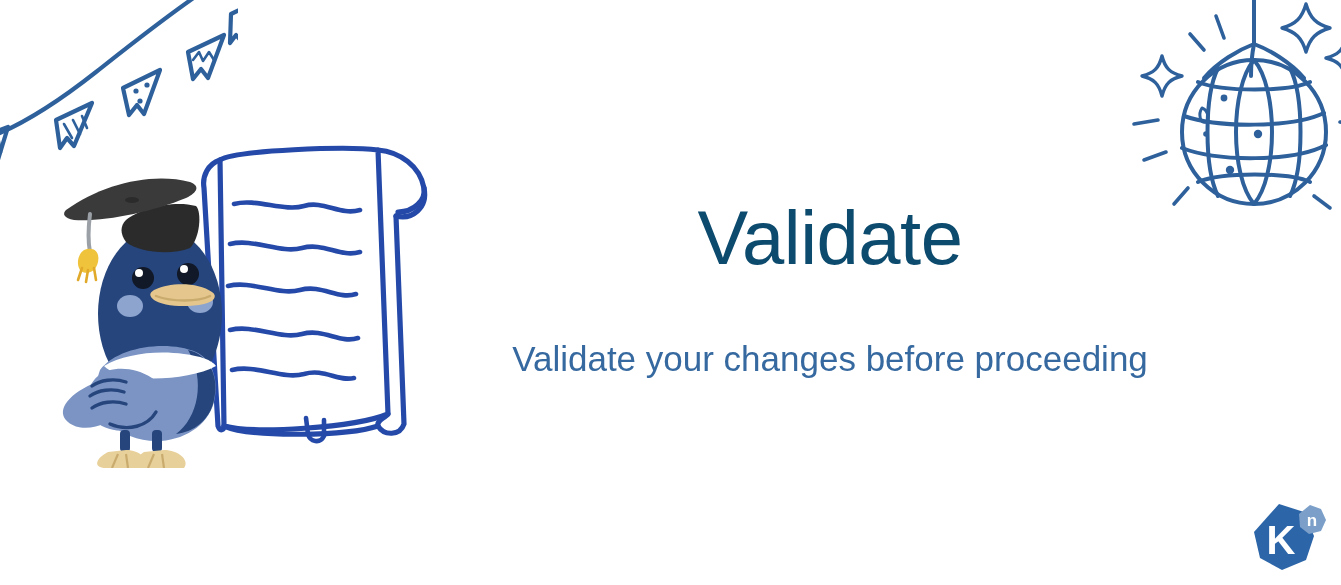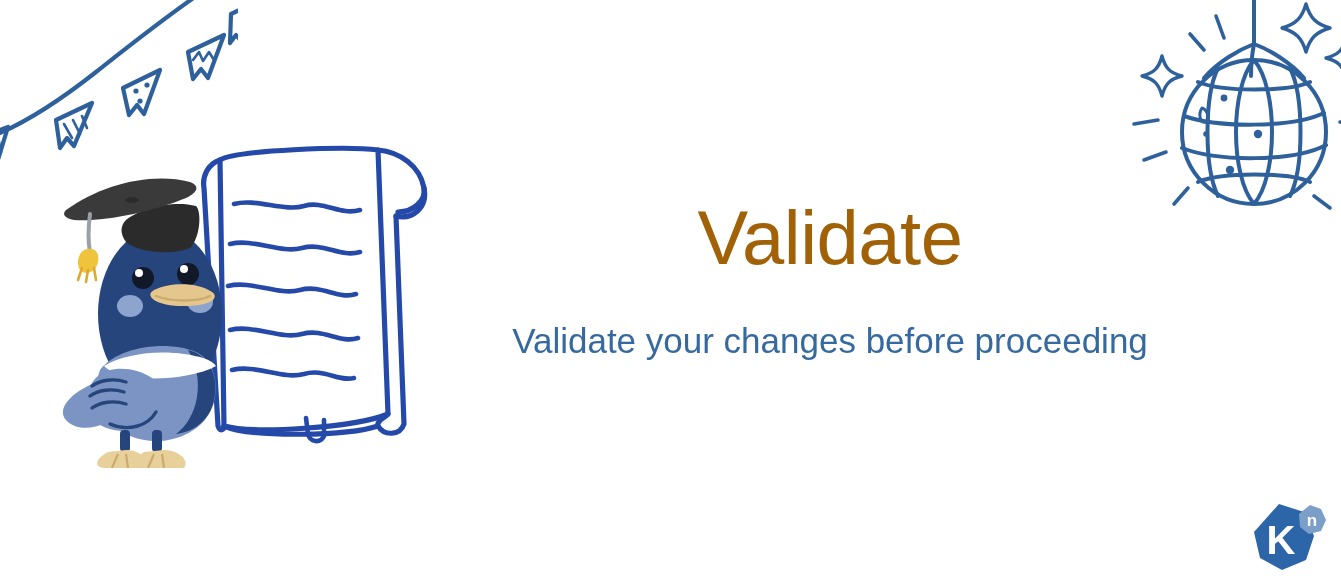--- a/index.html
+++ b/index.html
@@ -30,21 +30,21 @@
   }
   #hero-title {
     font-size:76px;
     font-weight:400;
     letter-spacing:-0.5px;
     color:#2449a8;
     line-height:1.0;
     white-space:nowrap;
   }
   #hero-subtitle {
-    margin-top:46px;
+    margin-top:64px;
     font-size:35px;
     font-weight:400;
     color:#36699f;
     line-height:1.1;
     white-space:nowrap;
   }
 
   
   #brand {
     position:absolute;
@@ -215,21 +215,21 @@
             <path d="M34 130 L 30 142"></path>
               <path d="M40 132 L 38 144"></path>
               <path d="M46 130 L 48 142"></path>
           </g>
         </g>
       </g>
     </svg>
   </div>
 
   <div id="hero">
-    <div id="hero-title" style="color: #a16207;">Validate</div>
+    <div id="hero-title" style="color: #0c4a6e;">Validate</div>
     <div id="hero-subtitle" style="color: rgb(54, 105, 159);">Validate your changes before proceeding</div>
   </div>
 
   <div id="brand">
     <svg viewBox="0 0 82 78" width="82" height="78">
 
       <path d="M31 4 L 56 12 L 66 36 L 58 60 L 34 70 L 12 58 L 6 32 Z" fill="#2c65a8"></path>
 
       <text x="33" y="54" font-family="'Liberation Sans', sans-serif" font-size="40" font-weight="700" fill="#ffffff" text-anchor="middle">K</text>
 

